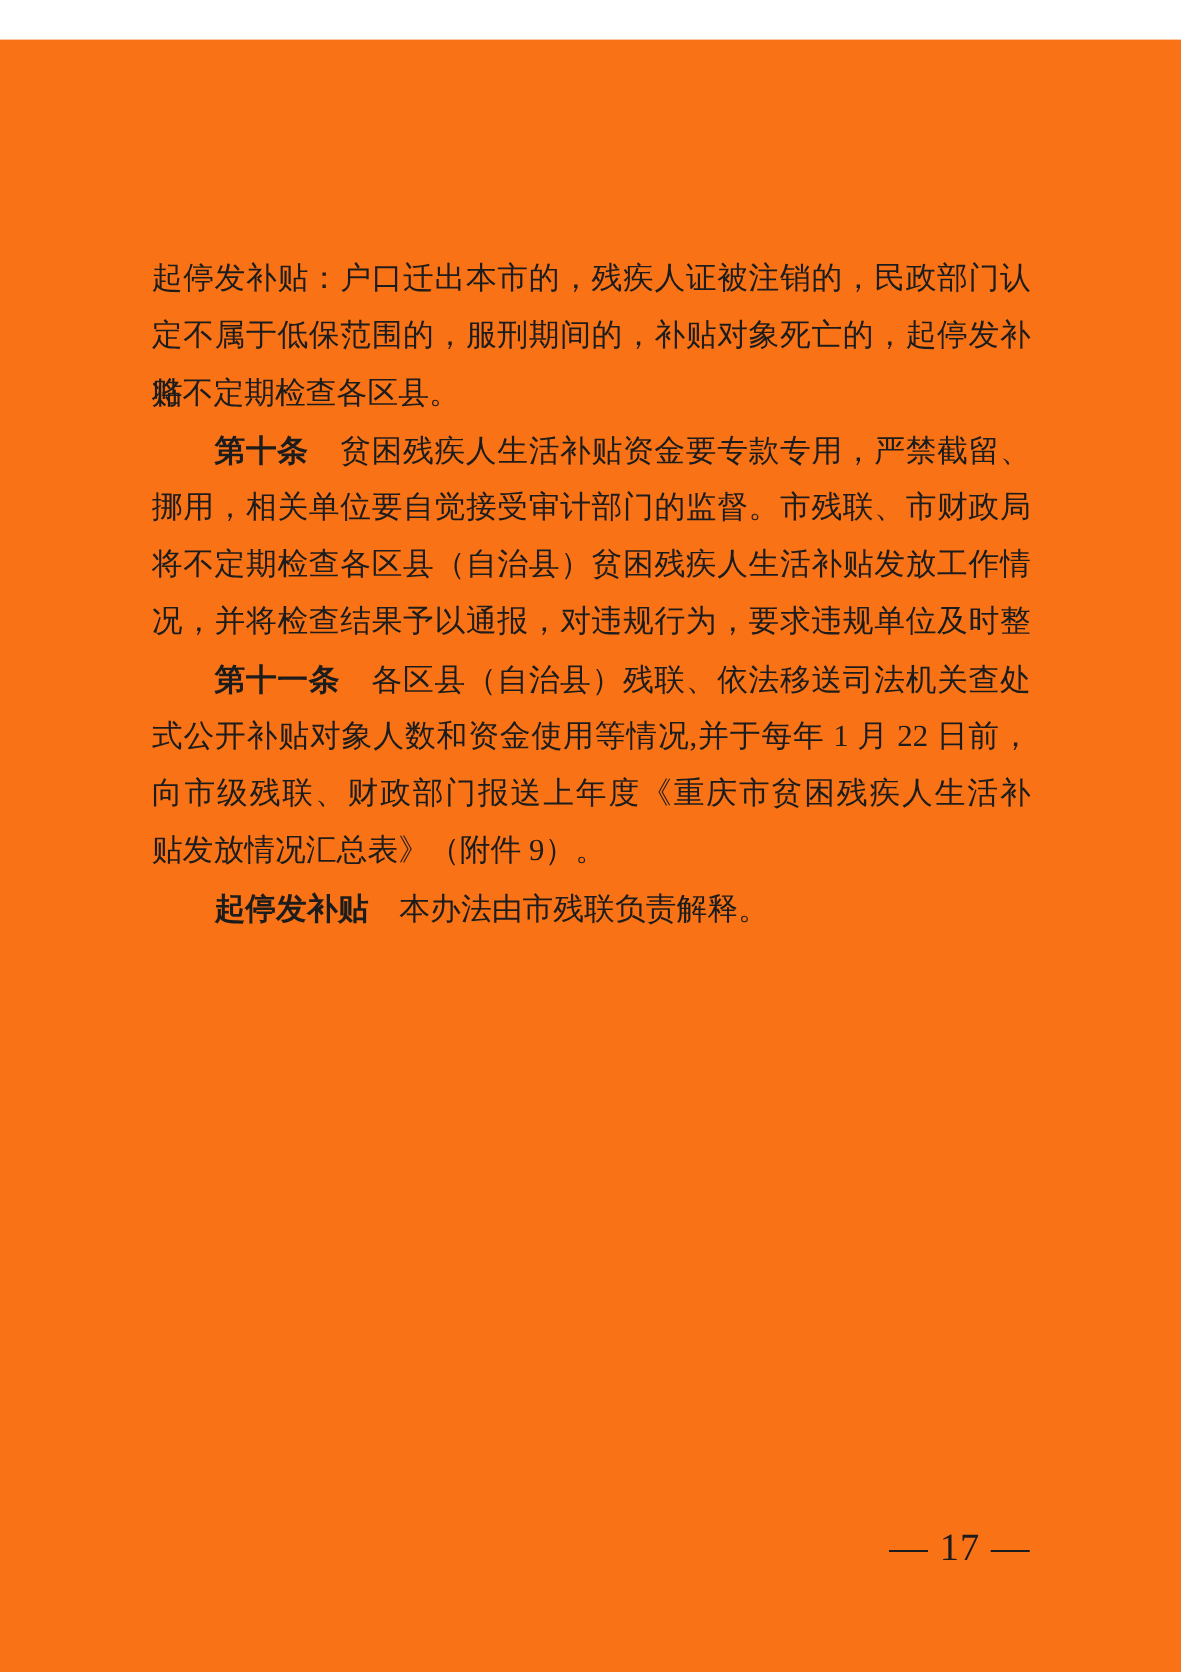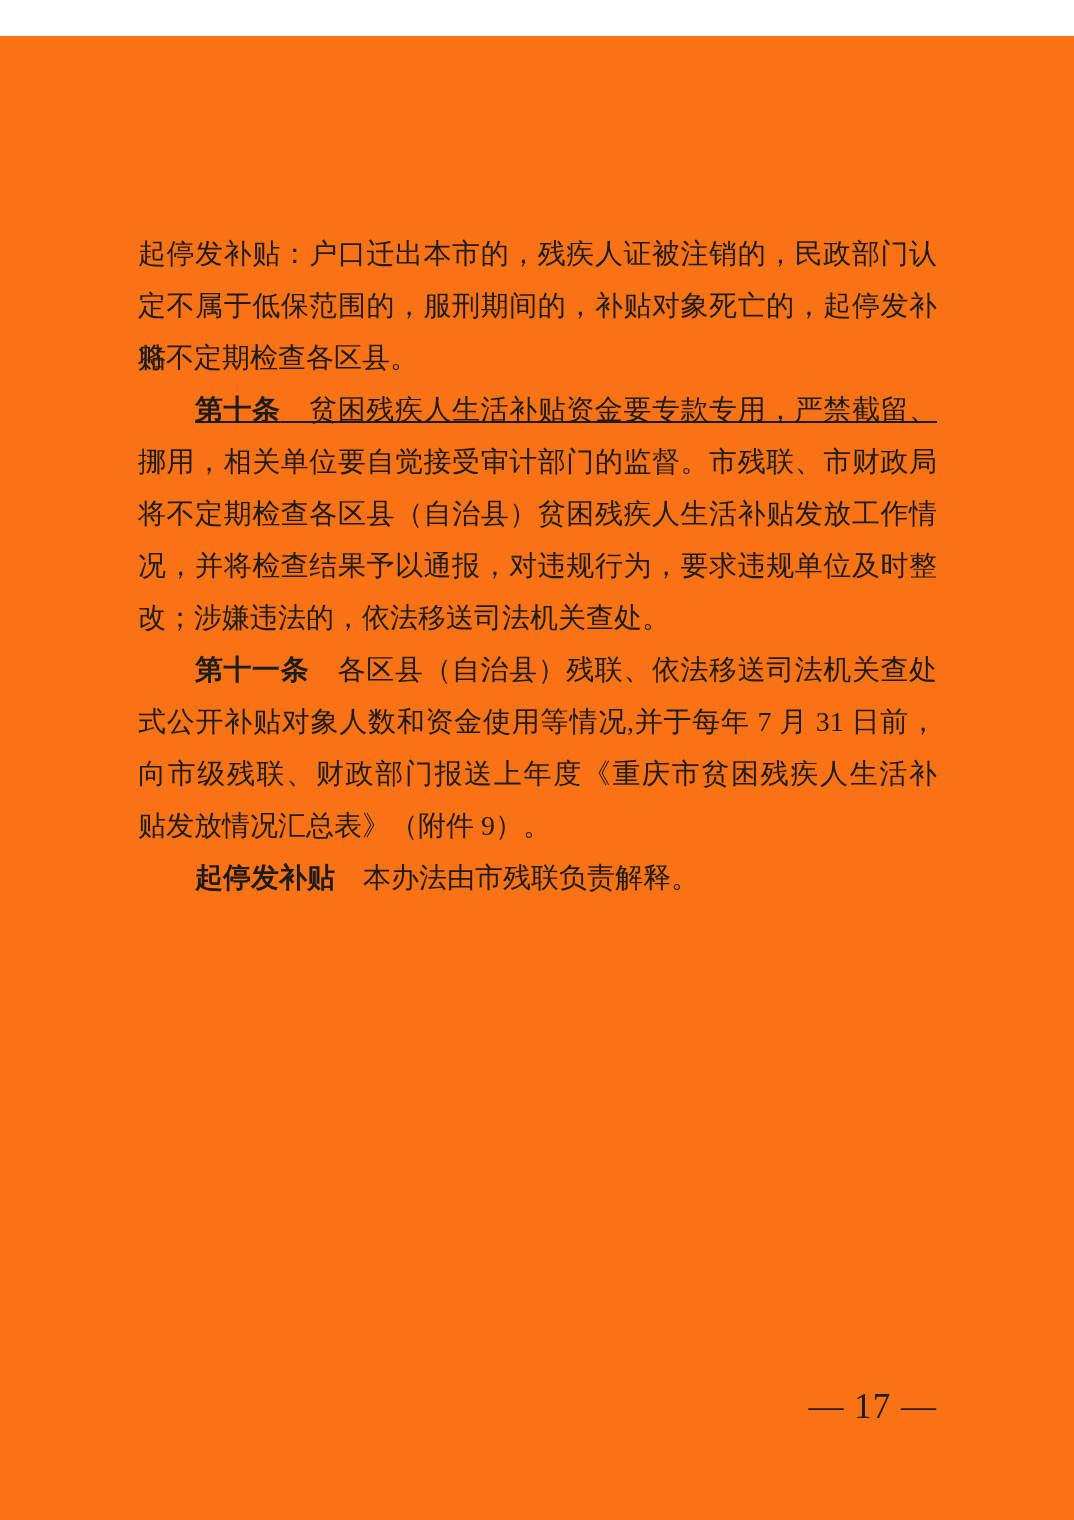--- a/index.html
+++ b/index.html
@@ -49,29 +49,28 @@
 <body>
 
 <div class="page">
   <div class="doc">
       <div class="para">
         <div class="line jfull"><span>起停发补贴：户口迁出本市的，残疾人证被注销的，民政部门认</span></div>
         <div class="line jfull"><span>定不属于低保范围的，服刑期间的，补贴对象死亡的，起停发补贴</span></div>
         <div class="line"><span>将不定期检查各区县。</span></div>
       </div>
       <div class="para">
-        <div class="line jfull" style="padding-left: 57px; text-decoration: underline;"><span class="art-num">第十条</span><span>　贫困残疾人生活补贴资金要专款专用，严禁截留、</span></div>
+        <div class="line jfull" style="padding-left: 57px;"><span class="art-num">第十条</span><span>　贫困残疾人生活补贴资金要专款专用，严禁截留、</span></div>
         <div class="line jfull"><span>挪用，相关单位要自觉接受审计部门的监督。市残联、市财政局</span></div>
         <div class="line jfull"><span>将不定期检查各区县（自治县）贫困残疾人生活补贴发放工作情</span></div>
         <div class="line jfull"><span>况，并将检查结果予以通报，对违规行为，要求违规单位及时整</span></div>
-        <div class="line"><span>改；涉嫌违法的，依法移送司法机关查处。</span></div>
       </div>
       <div class="para">
         <div class="line jfull" style="padding-left: 57px;"><span class="art-num">第十一条</span><span>　各区县（自治县）残联、依法移送司法机关查处</span></div>
-        <div class="line jfull"><span>式公开补贴对象人数和资金使用等情况,并于每年 7 月 31 日前，</span></div>
+        <div class="line jfull"><span>式公开补贴对象人数和资金使用等情况,并于每年 1 月 22 日前，</span></div>
         <div class="line jfull"><span>向市级残联、财政部门报送上年度《重庆市贫困残疾人生活补</span></div>
         <div class="line"><span>贴发放情况汇总表》（附件 9）。</span></div>
       </div>
       <div class="para">
         <div class="line" style="padding-left: 57px;"><span class="art-num">起停发补贴</span><span>　本办法由市残联负责解释。</span></div>
       </div>
       <div class="attachments"></div>
     </div>
   <div class="footer">— 17 —</div>
 </div>

